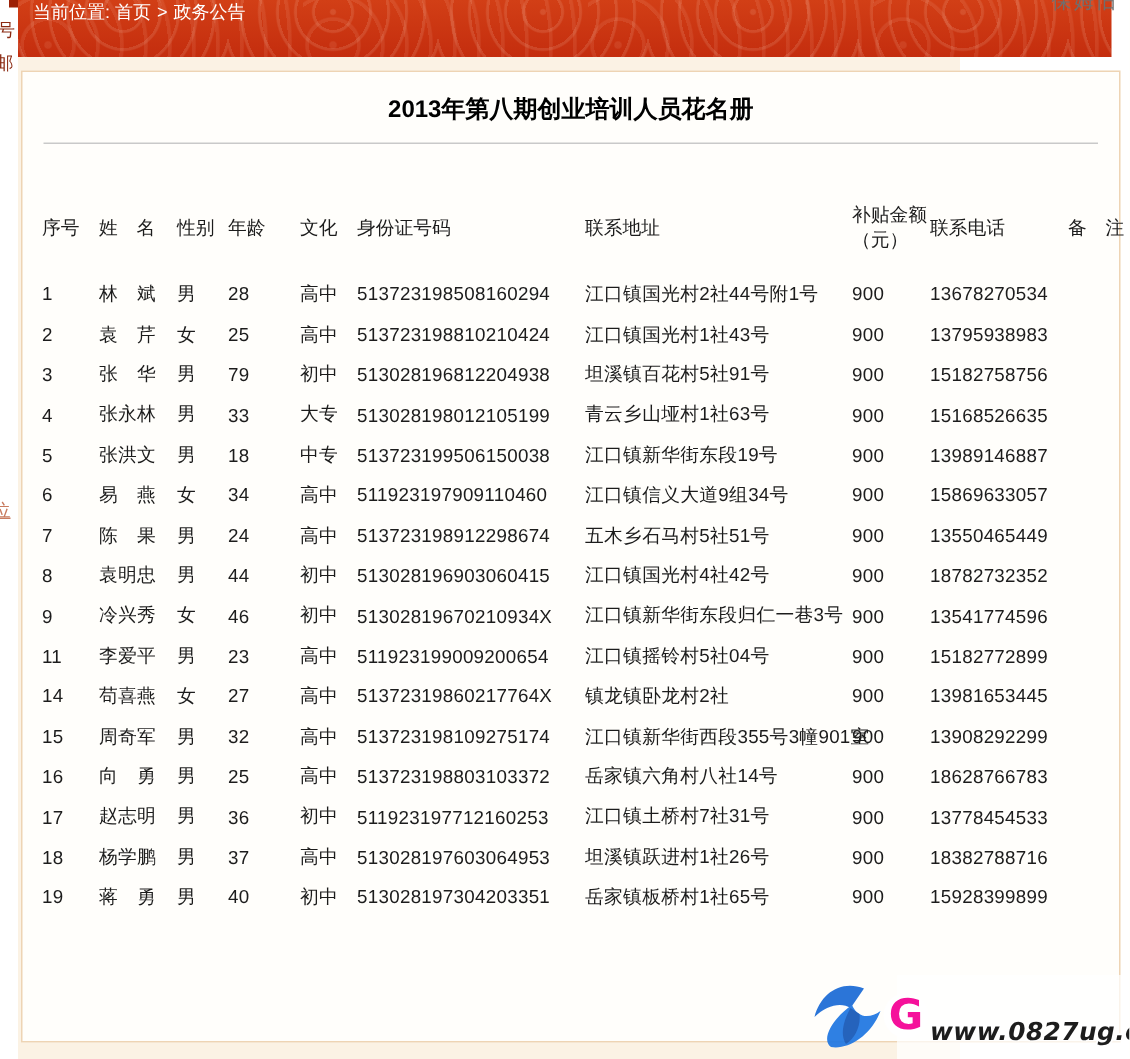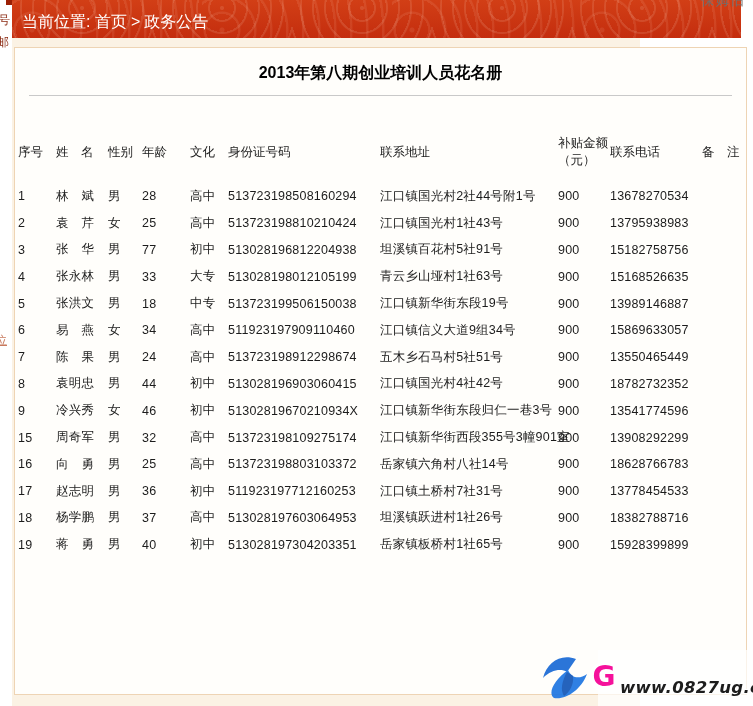--- a/index.html
+++ b/index.html
@@ -7,34 +7,34 @@
   .page{position:relative;width:753px;height:706px;background:#ffffff;overflow:hidden;}
 
   
   .top-dark-strip{position:absolute;left:6px;top:0;width:735px;height:5px;background:#9c2005;}
   .banner{position:absolute;left:12px;top:0;width:729px;height:38px;
     background-image:
       repeating-radial-gradient(circle at 70px 8px, rgba(255,225,205,0.13) 0 1.5px, transparent 2.5px 12px),
       repeating-radial-gradient(circle at 20px 30px, rgba(255,210,190,0.10) 0 2px, transparent 3px 16px),
       linear-gradient(#d23f16,#c42d0e);
     background-size:140px 44px,190px 44px,100% 100%;}
-  .breadcrumb{position:absolute;left:10px;top:12px;font-size:16px;color:#ffffff;white-space:nowrap;}
+  .breadcrumb{position:absolute;left:10px;top:0;font-size:12px;color:#ffffff;white-space:nowrap;}
   .breadcrumb a{color:#ffffff;text-decoration:none;cursor:pointer;}
   .breadcrumb .sep{margin:0 4px;}
 
   
   .wrap{position:absolute;left:12px;top:38px;width:628px;height:668px;background:#fbf2e4;text-decoration:underline;}
   .content-box{position:absolute;left:2px;top:9px;width:733px;height:648px;
     background:#fffefb;border:1px solid #eed4b4;box-sizing:border-box;}
 
   .doc-title{margin:15px 10px 0;text-align:center;font-size:16px;font-weight:bold;color:#000;}
   .title-rule{margin:11px 14px 0;border:0;border-top:1px solid #c9c9c9;height:0;}
 
   
-  table.roster{margin:25px 0 0 3px;border-collapse:collapse;table-layout:fixed;width:709px;}
+  table.roster{margin:25px 0 0 13px;border-collapse:collapse;table-layout:fixed;width:709px;}
   table.roster th,table.roster td{padding:0;text-align:left;font-weight:normal;
     font-size:12.5px;color:#1c1c1c;white-space:nowrap;overflow:visible;}
   table.roster thead th{height:62px;vertical-align:middle;line-height:1.35;}
   table.roster thead th:nth-child(8){white-space:pre-line;}
   table.roster tbody td{height:26.8px;letter-spacing:0.2px;}
   col.c1{width:38px}col.c2{width:52px}col.c3{width:34px}col.c4{width:48px}col.c5{width:38px}
   col.c6{width:152px}col.c7{width:178px}col.c8{width:52px}col.c9{width:92px}col.c10{width:25px}
 
   
   .frag{position:absolute;font-size:12px;line-height:1;}
@@ -126,21 +126,21 @@
               <td>513723198810210424</td>
               <td>江口镇国光村1社43号</td>
               <td>900</td>
               <td>13795938983</td>
               <td></td>
             </tr>
             <tr>
               <td>3</td>
               <td>张　华</td>
               <td>男</td>
-              <td>77</td>
+              <td>79</td>
               <td>初中</td>
               <td>513028196812204938</td>
               <td>坦溪镇百花村5社91号</td>
               <td>900</td>
               <td>15182758756</td>
               <td></td>
             </tr>
             <tr>
               <td>4</td>
               <td>张永林</td>
@@ -204,20 +204,44 @@
             <tr>
               <td>9</td>
               <td>冷兴秀</td>
               <td>女</td>
               <td>46</td>
               <td>初中</td>
               <td>51302819670210934X</td>
               <td>江口镇新华街东段归仁一巷3号</td>
               <td>900</td>
               <td>13541774596</td>
+              <td></td>
+            </tr>
+            <tr>
+              <td>11</td>
+              <td>李爱平</td>
+              <td>男</td>
+              <td>23</td>
+              <td>高中</td>
+              <td>511923199009200654</td>
+              <td>江口镇摇铃村5社04号</td>
+              <td>900</td>
+              <td>15182772899</td>
+              <td></td>
+            </tr>
+            <tr>
+              <td>14</td>
+              <td>苟喜燕</td>
+              <td>女</td>
+              <td>27</td>
+              <td>高中</td>
+              <td>51372319860217764X</td>
+              <td>镇龙镇卧龙村2社</td>
+              <td>900</td>
+              <td>13981653445</td>
               <td></td>
             </tr>
             <tr>
               <td>15</td>
               <td>周奇军</td>
               <td>男</td>
               <td>32</td>
               <td>高中</td>
               <td>513723198109275174</td>
               <td>江口镇新华街西段355号3幢901室</td>

